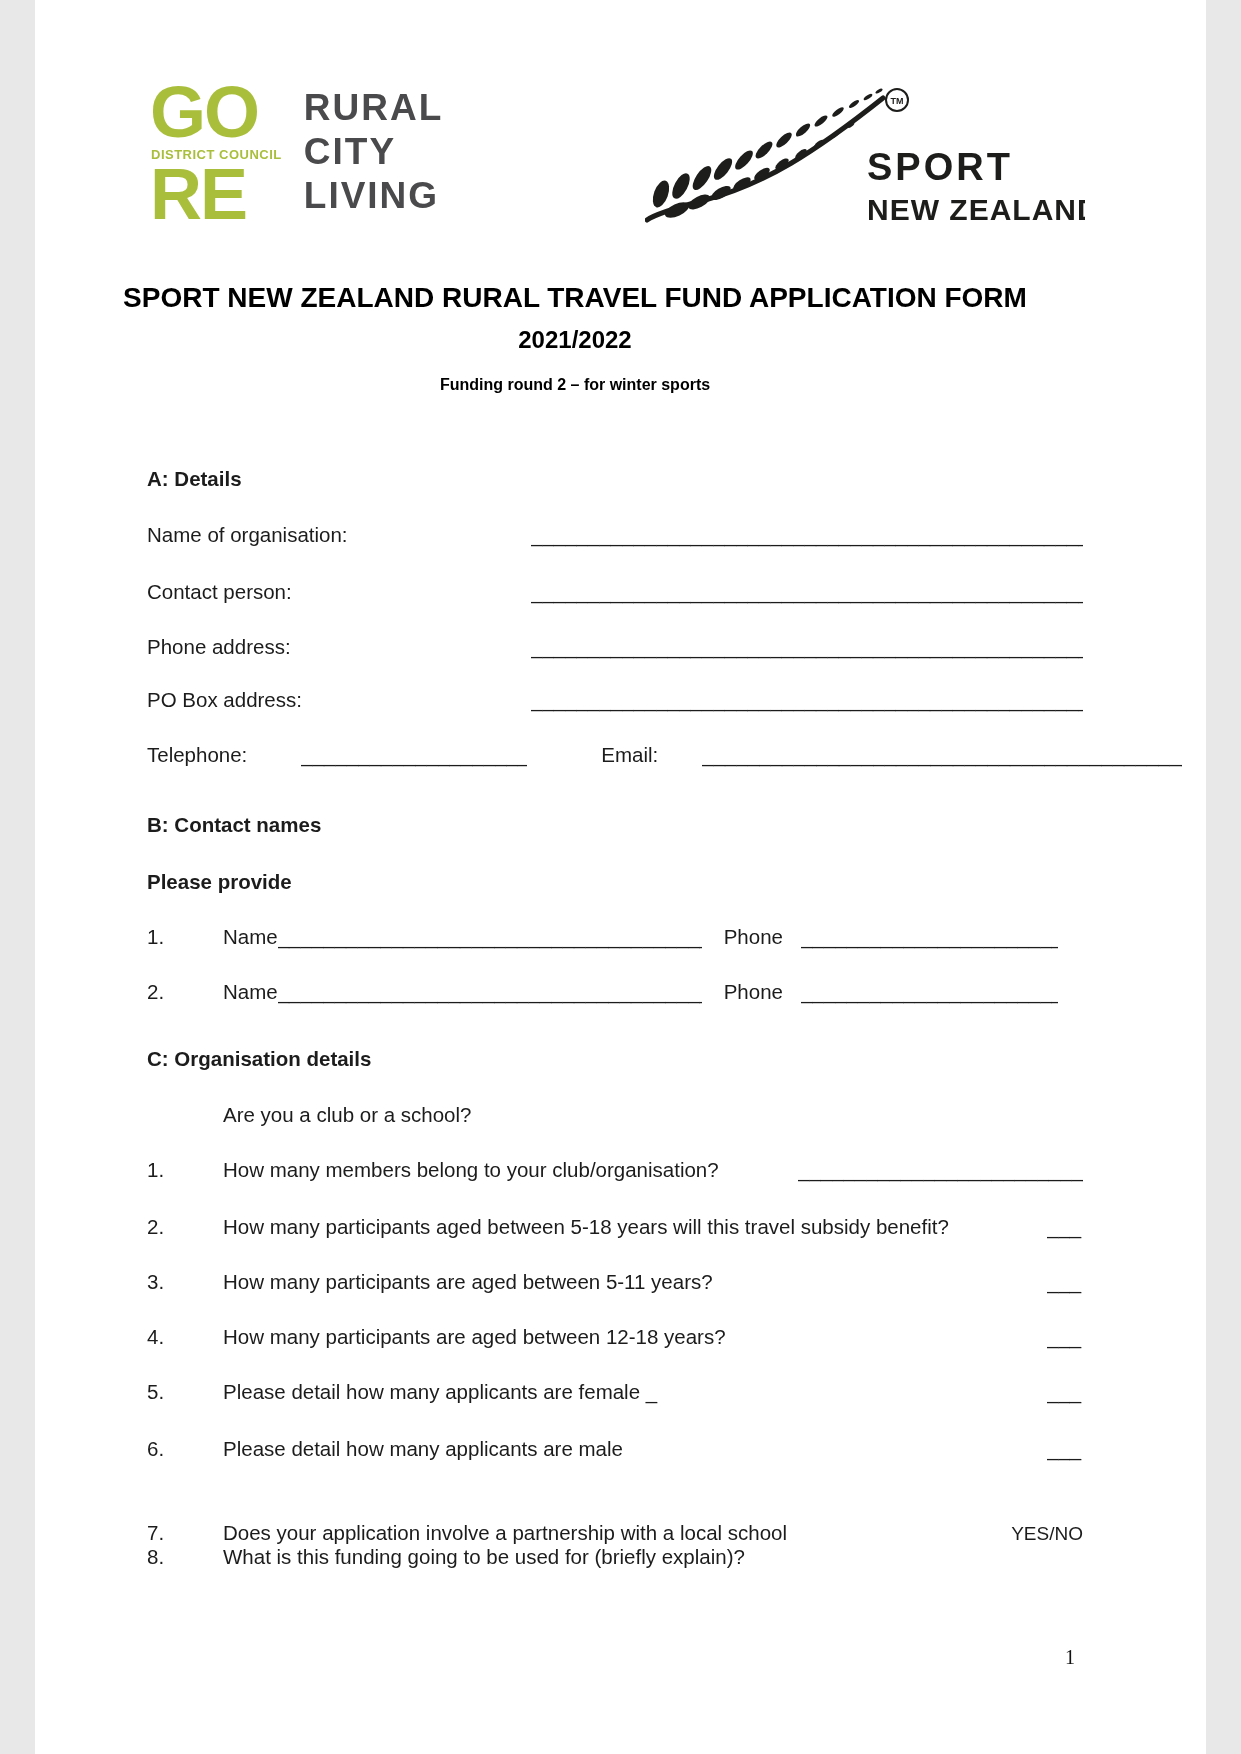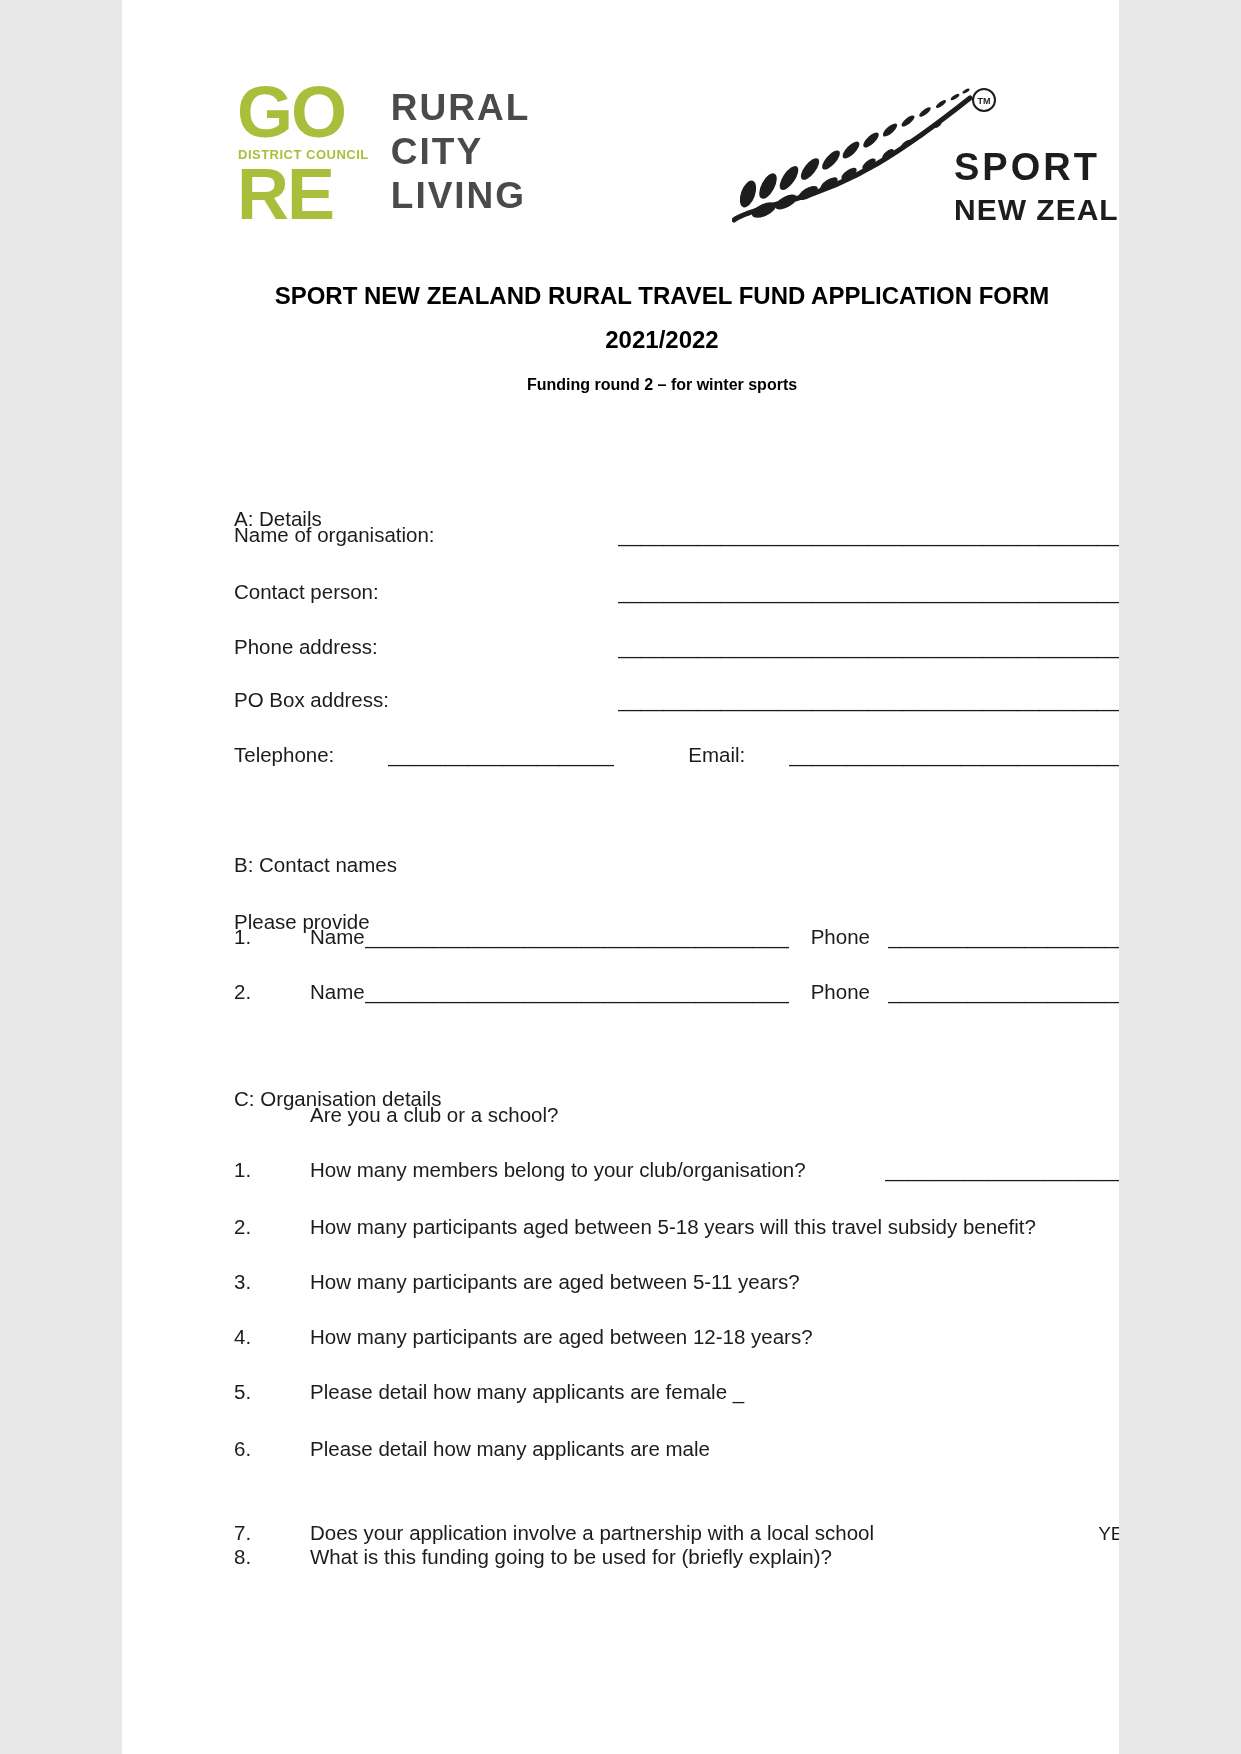--- a/index.html
+++ b/index.html
@@ -1,39 +1,39 @@
 <!DOCTYPE html>
 <html><head>
 <meta charset="utf-8">
 <style>
   html,body{margin:0;padding:0;background:#e8e8e8;}
   .page{
-    position:relative;width:997px;height:1754px;background:#ffffff;
+    position:relative;width:1171px;height:1754px;background:#ffffff;
     font-family:"Liberation Sans",sans-serif;color:#1c1c1c;overflow:hidden;
     margin:0 auto;
   }
   
   .gore-logo{position:absolute;left:115px;top:84px;display:flex;}
   .gore-left{display:flex;flex-direction:column;align-items:flex-start;color:#a9bf3b;}
   .gore-big{font-size:72px;line-height:56px;font-weight:900;letter-spacing:-2px;}
   .gore-dc{font-size:13px;font-weight:900;letter-spacing:.5px;line-height:18px;margin:6px 0 2px 1px;}
   .gore-tagline{margin-left:22px;color:#4a4a4c;font-weight:900;font-size:37px;line-height:44px;letter-spacing:2px;padding-top:2px;}
   .sportnz-logo{position:absolute;left:610px;top:80px;}
   
   .center-row{position:absolute;left:0;width:1080px;text-align:center;font-weight:bold;color:#000;}
-  .title1{top:282px;font-size:24px;}
+  .title1{top:282px;font-size:28px;}
   .title2{top:326px;font-size:24px;}
   .subtitle{top:376px;font-size:16px;}
   
   .row{
     position:absolute;left:112px;width:936px;
     display:flex;align-items:baseline;
     font-size:20.5px;line-height:26px;white-space:nowrap;
   }
-  .bold{font-weight:normal;margin-top:40px;}
+  .bold{font-weight:bold;}
   .num{flex:0 0 76px;width:76px;}
   .indent{flex:0 0 76px;width:76px;}
   .blank{
     display:inline-block;overflow:hidden;white-space:nowrap;
     letter-spacing:0;flex:0 0 auto;
   }
   .bl-long{position:absolute;left:384px;width:552px;}
   .bl-tel{width:226px;margin-left:10px;}
   .lbl-email{margin-left:30px;}
   .bl-email{width:480px;}

